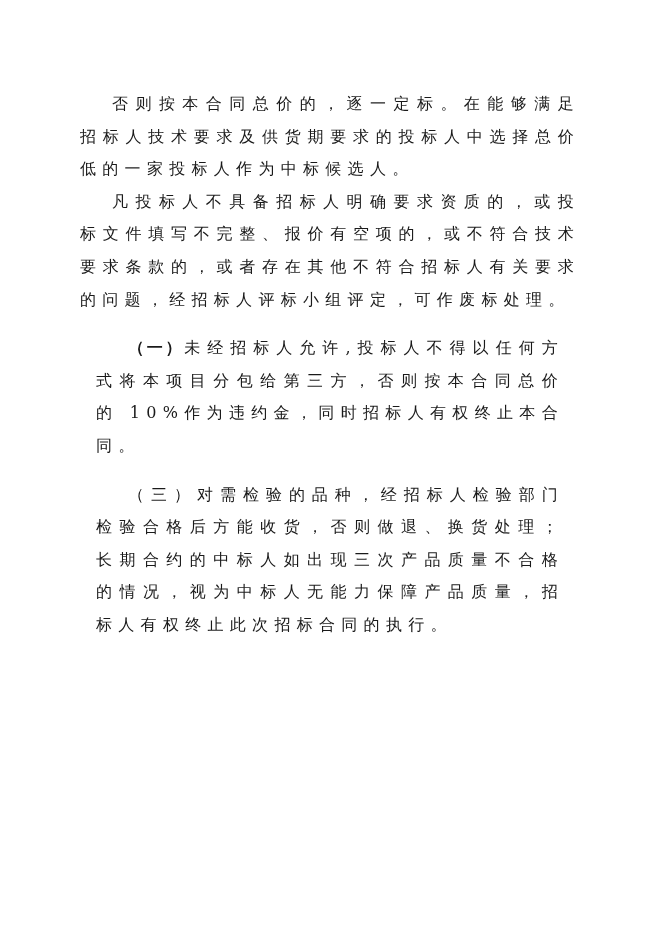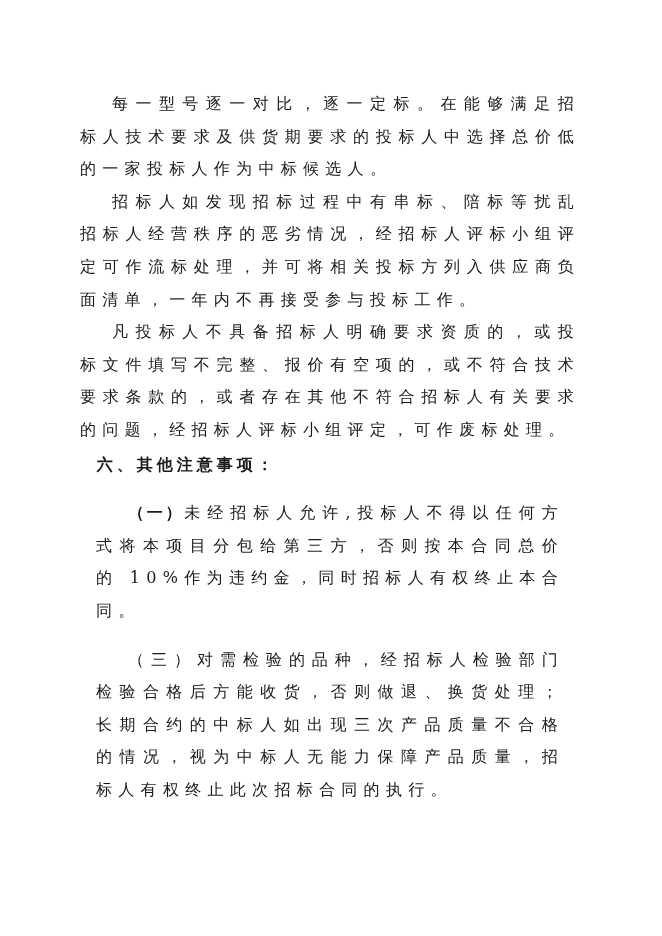--- a/index.html
+++ b/index.html
@@ -52,22 +52,20 @@
       padding: 0;
       text-indent: 2em;
       text-align: justify;
       word-break: break-all;
     }
   </style>
 </head>
 <body>
 
 <div class="page">
-  <p class="para">每一型号逐一对比，逐一定标。在能够满足招标人技术要求及供货期要求的投标人中选择总价低的一家投标人作为中标候选人。</p>
-  <p class="para">招标人如发现招标过程中有串标、陪标等扰乱招标人经营秩序的恶劣情况，经招标人评标小组评定可作流标处理，并可将相关投标方列入供应商负面清单，一年内不再接受参与投标工作。</p>
+  <p class="para">否则按本合同总价的，逐一定标。在能够满足招标人技术要求及供货期要求的投标人中选择总价低的一家投标人作为中标候选人。</p>
   <p class="para">凡投标人不具备招标人明确要求资质的，或投标文件填写不完整、报价有空项的，或不符合技术要求条款的，或者存在其他不符合招标人有关要求的问题，经招标人评标小组评定，可作废标处理。</p>
 
-  <p class="heading">六、其他注意事项：</p>
 
   <p class="item"><span class="bold-lead">（一）</span><span>未经招标人允许,投标人不得以任何方式将本项目分包给第三方，否则按本合同总价的 10%作为违约金，同时招标人有权终止本合同。</span></p>
   <p class="item"><span>（三）对需检验的品种，经招标人检验部门检验合格后方能收货，否则做退、换货处理；长期合约的中标人如出现三次产品质量不合格的情况，视为中标人无能力保障产品质量，招标人有权终止此次招标合同的执行。</span></p>
 
 </div>
 
 </body></html>

